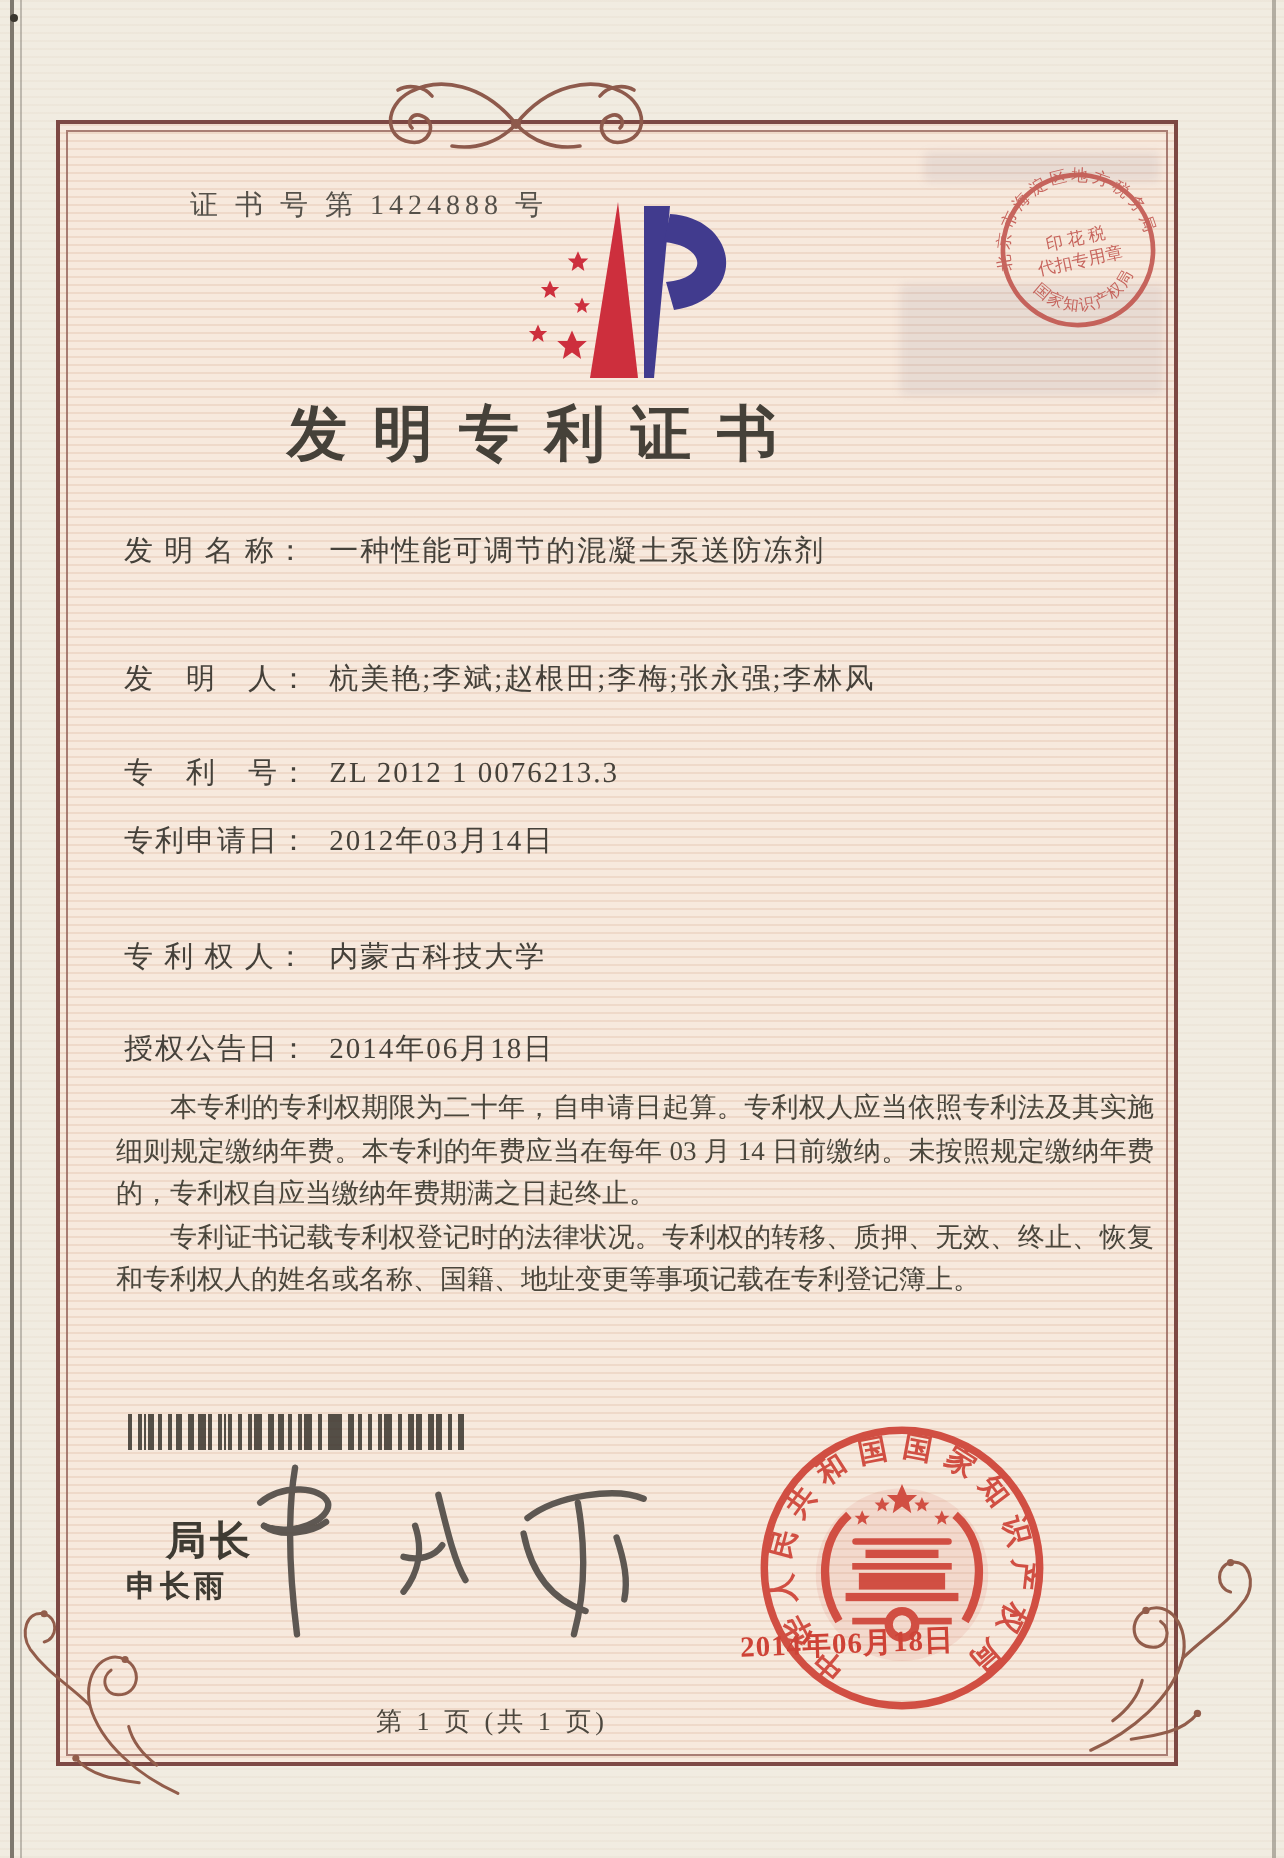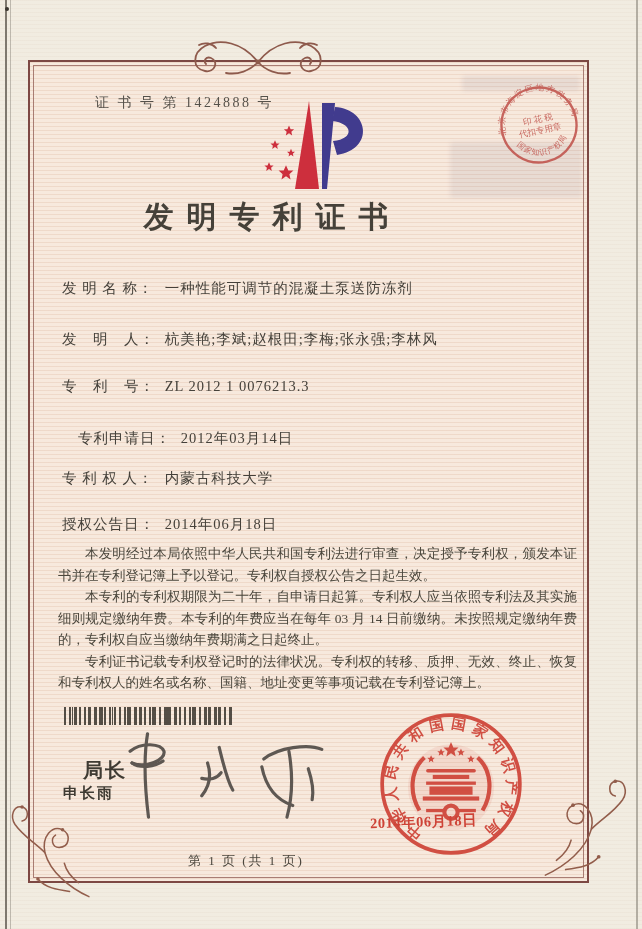--- a/index.html
+++ b/index.html
@@ -29,22 +29,22 @@
   .ghost{background:rgba(105,100,125,.10);filter:blur(2px);border-radius:3px;}
   #ghost1{left:462px;top:76px;width:118px;height:15px;}
   #ghost2{left:450px;top:142px;width:132px;height:56px;}
   #cert-number{left:62px;top:94px;font-size:14px;letter-spacing:2.5px;color:#55514a;margin-left:33px;}
   #tax-stamp{left:497px;top:83px;width:84px;height:84px;transform:rotate(-12deg);opacity:.85;}
   #logo{left:253px;top:97px;width:128px;height:100px;}
   #title{left:28px;top:197px;width:476px;text-align:center;font-size:30px;font-weight:700;
          letter-spacing:13px;text-indent:13px;color:#454139;}
   .field-row{left:62px;font-size:14.5px;letter-spacing:1px;color:#45413a;white-space:nowrap;}
   .field-label{display:inline-block;width:98px;}
-  #row0{top:279px;} #row1{top:330px;} #row2{top:377px;}
-  #row3{top:429px;margin-left:16px;} #row4{top:469px;} #row5{top:515px;}
+  #row0{top:266px;} #row1{top:330px;} #row2{top:377px;}
+  #row3{top:411px;} #row4{top:469px;} #row5{top:515px;}
   #legal{left:58px;top:543px;width:519px;font-size:13.5px;line-height:21.5px;
          text-align:justify;color:#4a463c;}
   #legal p{margin:0;text-indent:2em;}
   #barcode{
     left:64px;top:707px;width:168px;height:18px;
     background-image:
       repeating-linear-gradient(90deg,#38332c 0 2px,rgba(0,0,0,0) 2px 5px),
       repeating-linear-gradient(90deg,#38332c 0 1px,rgba(0,0,0,0) 1px 8px),
       repeating-linear-gradient(90deg,rgba(0,0,0,0) 0 11px,#38332c 11px 13px);
     opacity:.85;
@@ -166,21 +166,20 @@
 <div class="abs field-row" id="row4">
   <span class="field-label">专 利 权 人：</span>
   <span class="field-value">内蒙古科技大学</span>
 </div>
 <div class="abs field-row" id="row5">
   <span class="field-label">授权公告日：</span>
   <span class="field-value">2014年06月18日</span>
 </div>
 
 <div class="abs" id="legal">
-  <p>本发明经过本局依照中华人民共和国专利法进行审查，决定授予专利权，颁发本证书并在专利登记簿上予以登记。专利权自授权公告之日起生效。</p>
   <p>本专利的专利权期限为二十年，自申请日起算。专利权人应当依照专利法及其实施细则规定缴纳年费。本专利的年费应当在每年 03 月 14 日前缴纳。未按照规定缴纳年费的，专利权自应当缴纳年费期满之日起终止。</p>
   <p>专利证书记载专利权登记时的法律状况。专利权的转移、质押、无效、终止、恢复和专利权人的姓名或名称、国籍、地址变更等事项记载在专利登记簿上。</p>
 </div>
 
 <div class="abs" id="barcode"></div>
 
 <div class="abs" id="director-title">局长</div>
 <div class="abs" id="director-name">申长雨</div>
 
 <svg class="abs" id="signature" viewBox="0 0 220 95">

